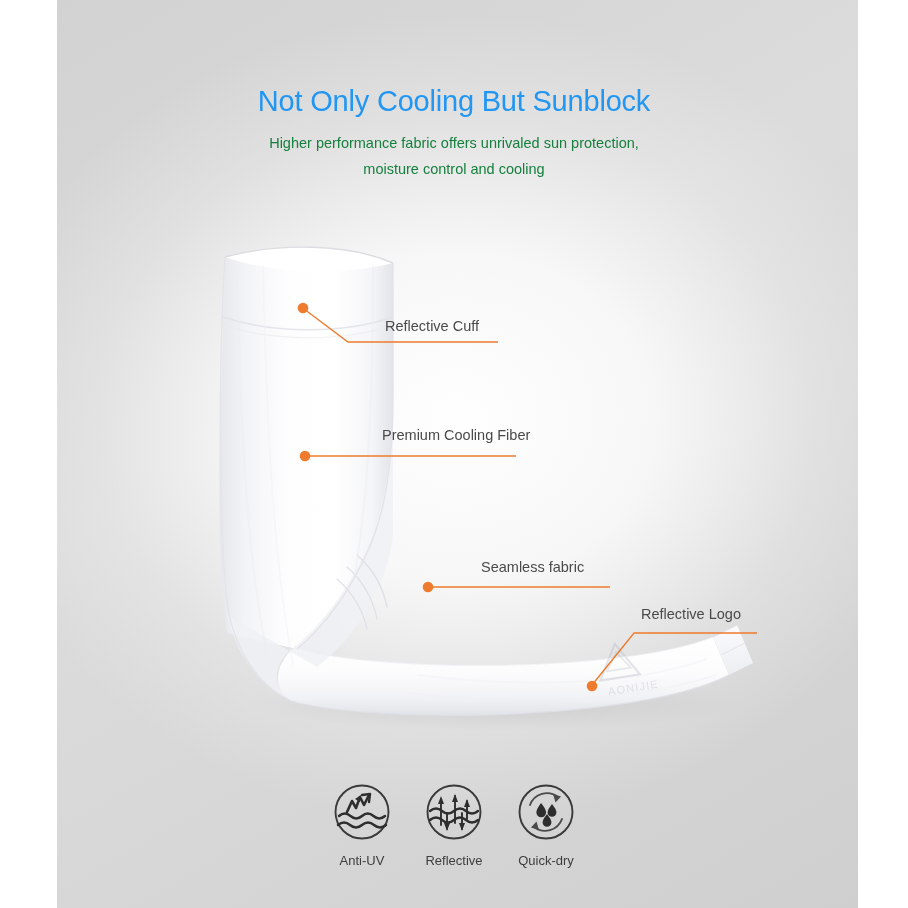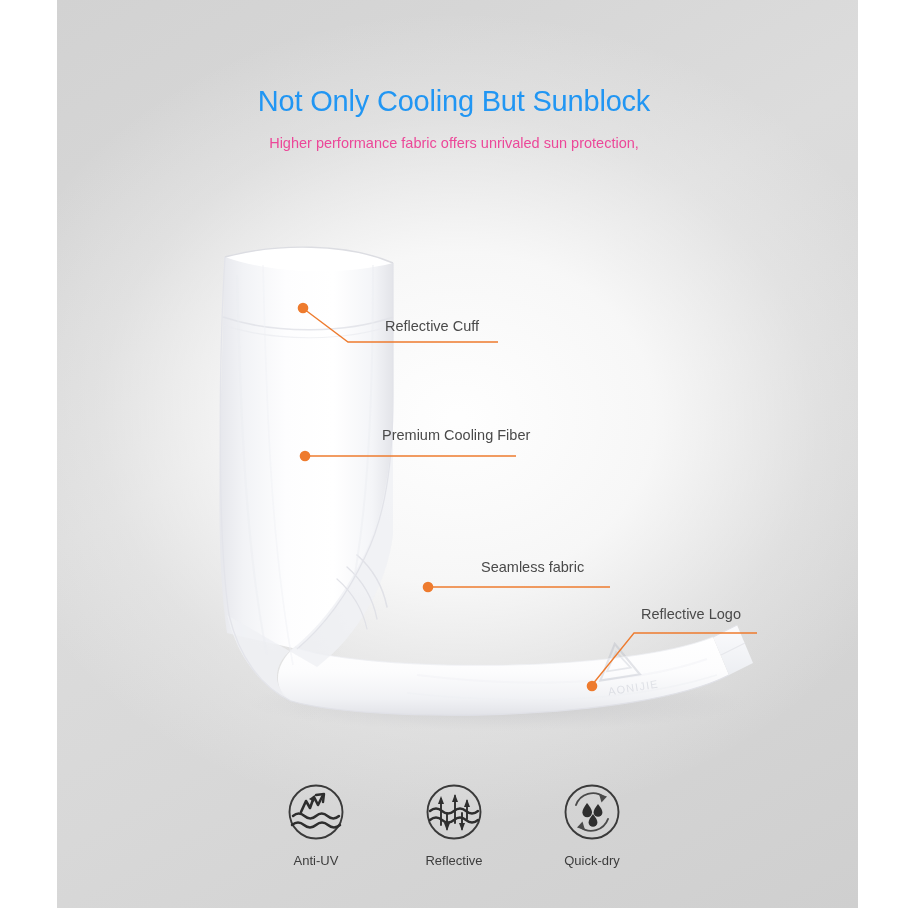--- a/index.html
+++ b/index.html
@@ -48,21 +48,21 @@
     color: #2196f3;
     z-index: 6;
   }
   .subtitle {
     position: absolute;
     left: 0; right: 0;
     top: 130px;
     text-align: center;
     font-size: 14.5px;
     line-height: 26px;
-    color: #ec4899;
+    color: #15803d;
     z-index: 6;
   }
 
   
   .product {
     position: absolute;
     left: 140px;
     top: 235px;
     width: 580px;
     height: 510px;
@@ -92,21 +92,20 @@
   .co-3 { left: 481px; top: 559px; }
   .co-4 { left: 641px; top: 606px; }
 
   
   .features {
     position: absolute;
     left: 0; right: 0;
     top: 783px;
     display: flex;
     justify-content: center;
-    gap: 46px;
     z-index: 6;
   }
   .feature {
     width: 92px;
     display: flex;
     flex-direction: column;
     align-items: center;
   }
   .feature .glyph {
     width: 58px;
@@ -240,20 +239,21 @@
           <path d="M 98 412 C 160 436, 420 440, 516 402" fill="none" stroke="#eceef2" stroke-width="1.1" opacity="0.7"></path>
         </g>
       </svg>
     </div>
 
   </div>
 
   <div class="title">Not Only Cooling But Sunblock</div>
   <div class="subtitle">
     <div>Higher performance fabric offers unrivaled sun protection,</div>
+    <div>moisture control and cooling</div>
   </div>
 
   <div class="callouts">
     <svg viewBox="0 0 908 908" xmlns="http://www.w3.org/2000/svg">
       <g stroke="#ee7b2e" fill="none" stroke-width="1.35">
 
         <path d="M 304 309 L 348 342 L 498 342"></path>
 
         <path d="M 306 456 L 516 456"></path>
 

